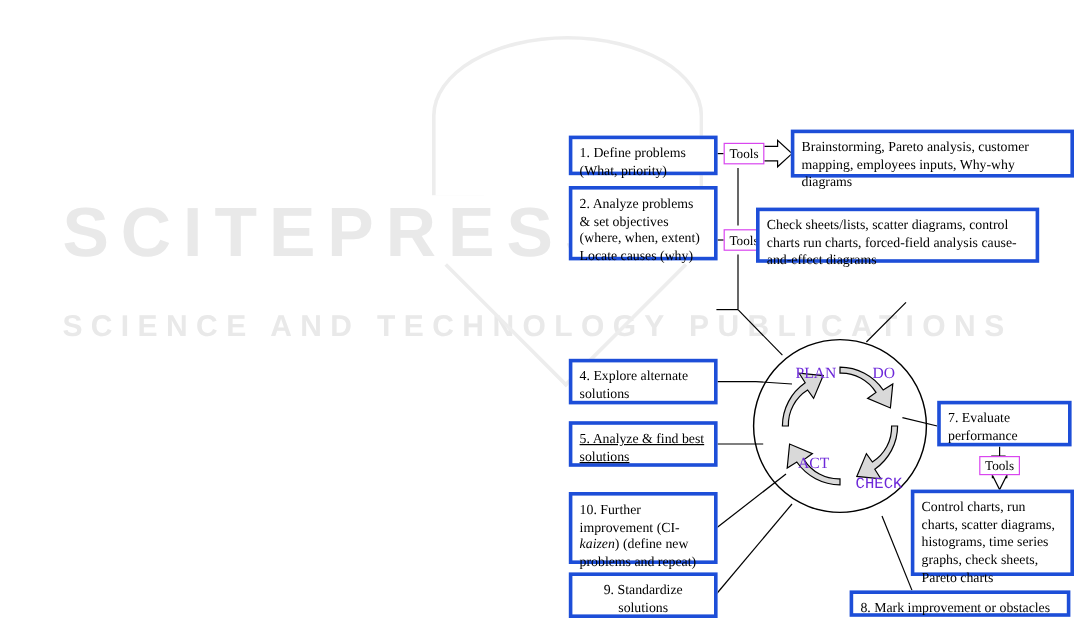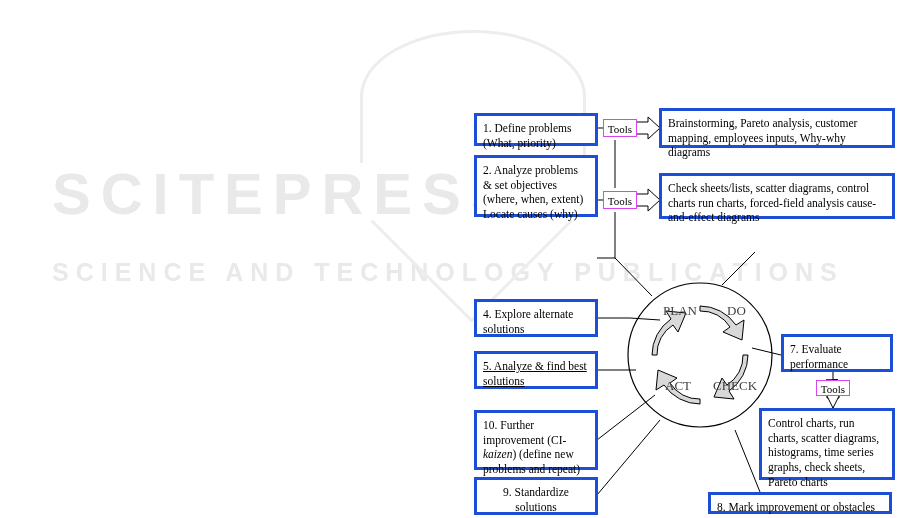--- a/index.html
+++ b/index.html
@@ -69,21 +69,21 @@
     left: 0;
     top: 0;
     width: 901px;
     height: 518px;
     pointer-events: none;
   }
   .cyc-label {
     position: absolute;
     font-family: "Liberation Serif", serif;
     font-size: 13px;
-    color: #404040;
+    color: #6d28d9;
   }
 </style>
 </head>
 <body>
 
 <div id="page">
 
   <div class="wm" id="wm-main">SCITEPRESS</div>
   <div class="wm" id="wm-sub">SCIENCE AND TECHNOLOGY PUBLICATIONS</div>
   <div class="wm-shape" style="left:360px; top:30px; width:220px; height:130px; border-radius:50% 50% 0 0; border-bottom:none;"></div>
@@ -136,21 +136,21 @@
       <path d="M700,306 a44,44 0 0 1 36,19 l8,-5 l-2,20 l-19,-8 l7,-5 a34,34 0 0 0 -30,-16 z"></path>
       <path d="M748,355 a44,44 0 0 1 -19,36 l5,8 l-20,-2 l8,-19 l5,7 a34,34 0 0 0 16,-30 z"></path>
       <path d="M700,404 a44,44 0 0 1 -36,-19 l-8,5 l2,-20 l19,8 l-7,5 a34,34 0 0 0 30,16 z"></path>
       <path d="M652,355 a44,44 0 0 1 19,-36 l-5,-8 l20,2 l-8,19 l-5,-7 a34,34 0 0 0 -16,30 z"></path>
     </g>
   </svg>
 
   <div class="cyc-label" style="left:663px; top:303px;">PLAN</div>
   <div class="cyc-label" style="left:727px; top:303px;">DO</div>
   <div class="cyc-label" style="left:665px; top:378px;">ACT</div>
-  <div class="cyc-label" style="left:713px; top:378px;">CHECK</div>
+  <div class="cyc-label" style="left:713px; top:396px;font-family:Liberation Mono, monospace;">CHECK</div>
 
   <div class="box" style="left:474px; top:113px; width:124px; height:33px; white-space:pre-line;">1. Define problems
 (What, priority)</div>
   <div class="box" style="left:474px; top:155px; width:124px; height:62px; white-space:pre-line;">2. Analyze problems
 &amp; set objectives
 (where, when, extent)
 Locate causes (why)</div>
   <div class="box" style="left:474px; top:299px; width:124px; height:38px; white-space:pre-line;">4. Explore alternate
 solutions</div>
   <div class="box" style="left:474px; top:351px; width:124px; height:38px; white-space:pre-line;text-decoration:underline;">5. Analyze &amp; find best
@@ -165,16 +165,16 @@
 
   <div class="box" style="left:781px; top:334px; width:112px; height:38px; white-space:pre-line;">7. Evaluate
 performance</div>
   <div class="box" style="left:708px; top:492px; width:184px; height:22px; white-space:pre-line;">8. Mark improvement or obstacles</div>
 
   <div class="tools" style="left:603px; top:119px; width:34px; height:18px; line-height:18px;">Tools</div>
   <div class="tools" style="left:603px; top:191px; width:34px; height:18px; line-height:18px;">Tools</div>
   <div class="tools" style="left:816px; top:380px; width:34px; height:16px; line-height:16px;">Tools</div>
 
   <div class="box" style="left:659px; top:108px; width:236px; height:40px;">Brainstorming, Pareto analysis, customer mapping, employees inputs, Why-why diagrams</div>
-  <div class="box" style="left:659px; top:173px; width:236px; height:46px;">Check sheets/lists, scatter diagrams, control charts run charts, forced-field analysis cause-and-effect diagrams</div>
+  <div class="box" style="left:630px; top:173px; width:236px; height:46px;">Check sheets/lists, scatter diagrams, control charts run charts, forced-field analysis cause-and-effect diagrams</div>
   <div class="box" style="left:759px; top:408px; width:136px; height:72px;">Control charts, run charts, scatter diagrams, histograms, time series graphs, check sheets, Pareto charts</div>
 
 </div>
 
 </body></html>

